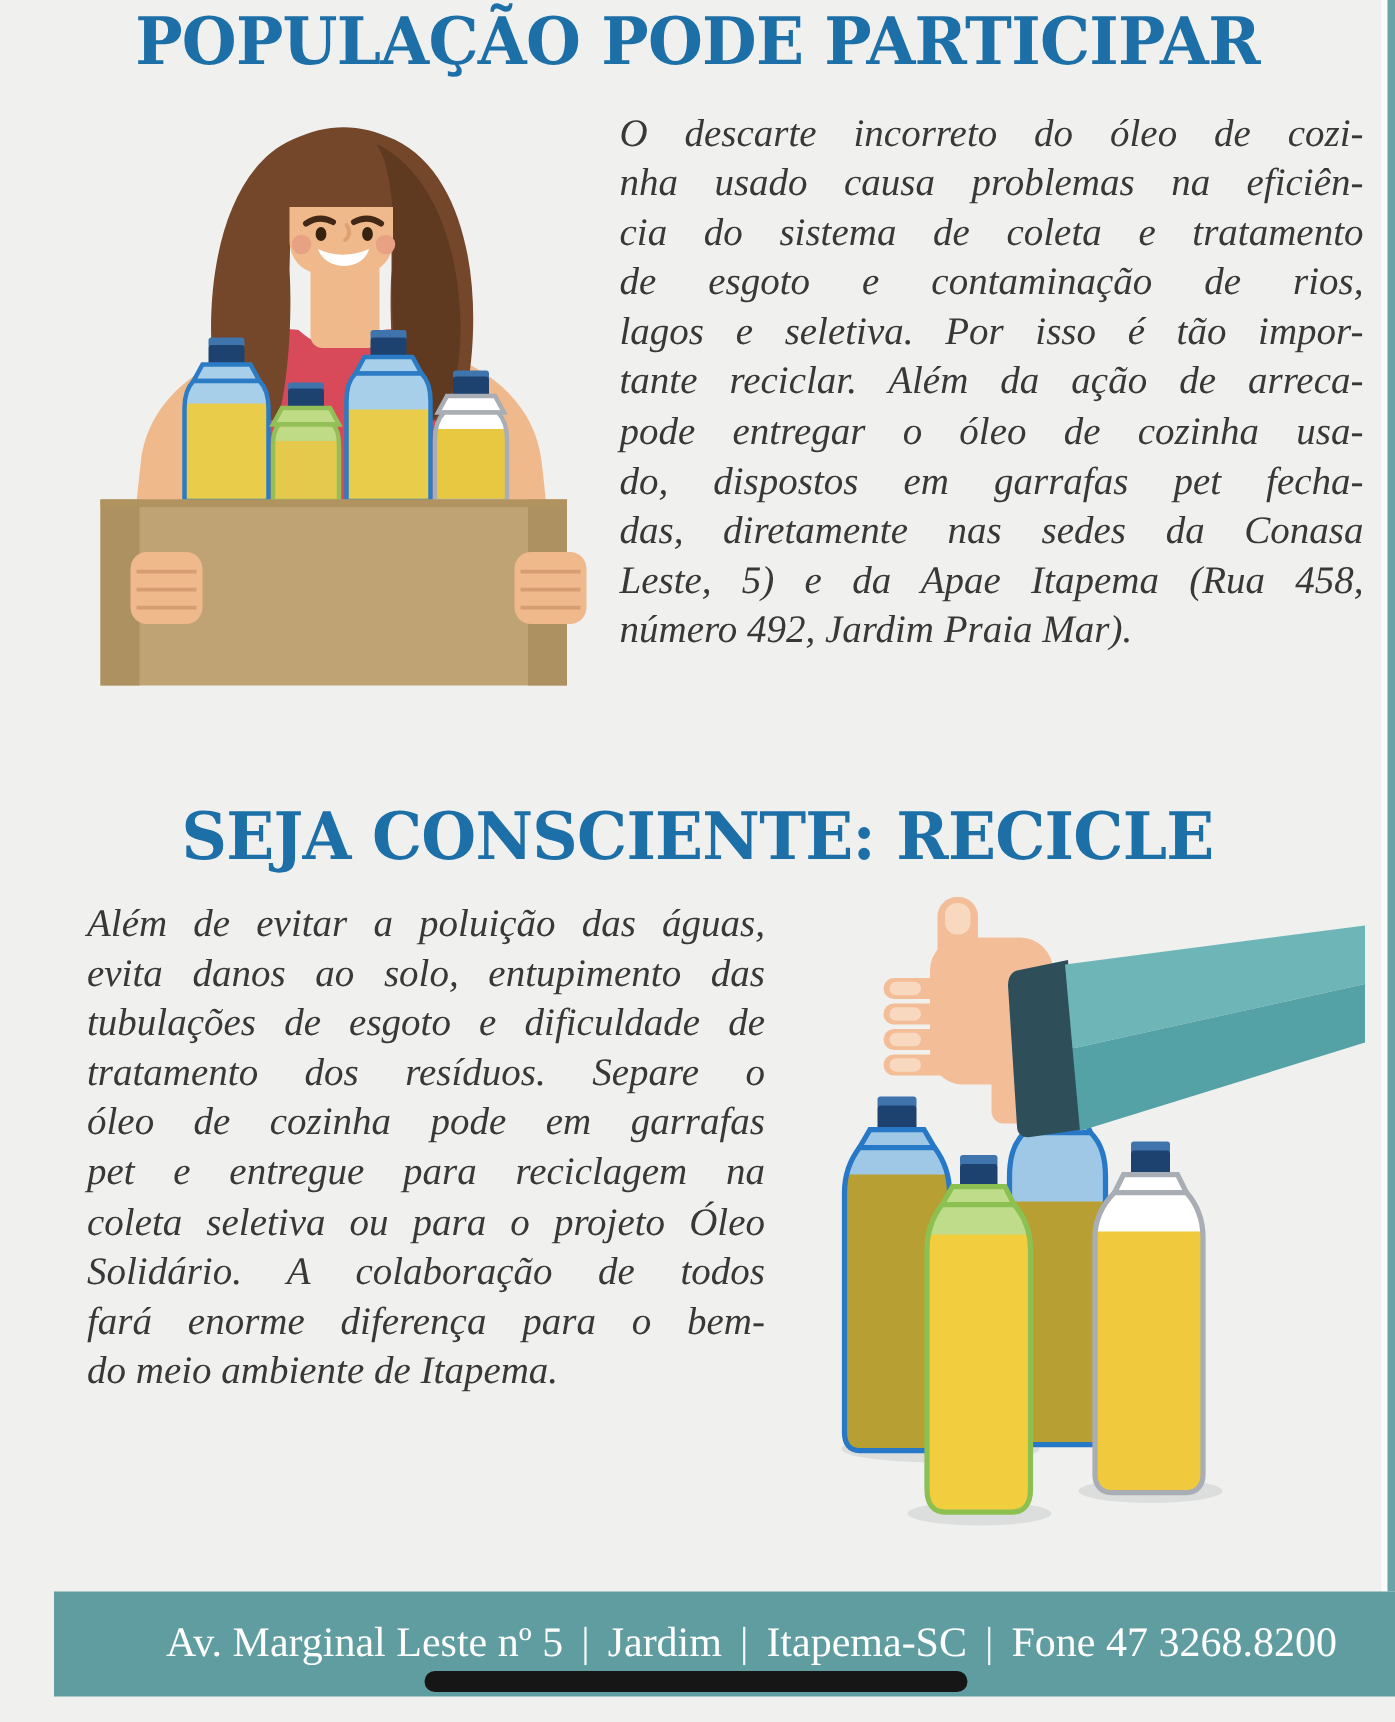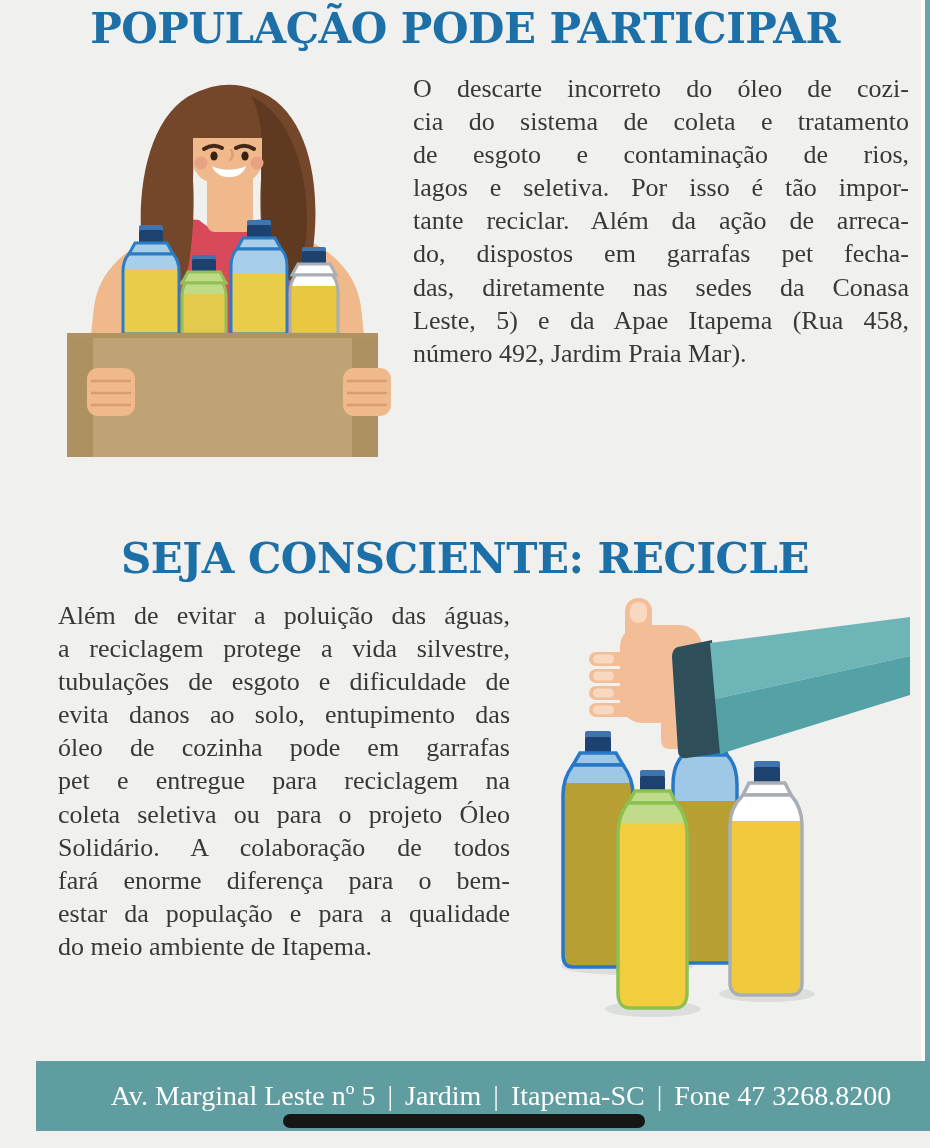--- a/index.html
+++ b/index.html
@@ -23,21 +23,21 @@
     letter-spacing:-0.5px;
     color:var(--accent_blue,#1d6fa7);
     transform:scaleY(1.04);
   }
   .headline.h1{top:6px;}
   .headline.h2{top:536px;}
 
   .para{
     position:absolute;
     color:var(--text_color,#383838);
-    font-size:26px;line-height:33.1px;
+    font-size:26px;line-height:33.1px;font-style:italic;
   }
   .para .ln{white-space:nowrap;}
   .para .jl{white-space:normal;text-align:justify;text-align-last:justify;}
   .p1{left:413px;top:72px;width:496px;}
   .p2{left:58px;top:599px;width:452px;}
 
   .illus{position:absolute;}
   .illus1{left:55px;top:82px;width:345px;height:408px;}
   .illus2{left:535px;top:593px;width:395px;height:445px;}
 
@@ -142,43 +142,44 @@
     <g>
       <rect x="32" y="286" width="48" height="48" rx="11" fill="#efb98c"></rect>
       <path d="M36,299 H76 M36,311 H76 M36,323 H76" stroke="#d79d72" stroke-width="2.5"></path>
       <rect x="288" y="286" width="48" height="48" rx="11" fill="#efb98c"></rect>
       <path d="M292,299 H332 M292,311 H332 M292,323 H332" stroke="#d79d72" stroke-width="2.5"></path>
     </g>
   </svg>
 
   <div class="para p1">
     <div class="ln jl">O descarte incorreto do óleo de cozi-</div>
+    <div class="ln jl">nha usado causa problemas na eficiên-</div>
     <div class="ln jl">cia do sistema de coleta e tratamento</div>
     <div class="ln jl">de esgoto e contaminação de rios,</div>
     <div class="ln jl">lagos e seletiva. Por isso é tão impor-</div>
     <div class="ln jl">tante reciclar. Além da ação de arreca-</div>
+    <div class="ln jl">pode entregar o óleo de cozinha usa-</div>
     <div class="ln jl">do, dispostos em garrafas pet fecha-</div>
     <div class="ln jl">das, diretamente nas sedes da Conasa</div>
     <div class="ln jl">Leste, 5) e da Apae Itapema (Rua 458,</div>
     <div class="ln">número 492, Jardim Praia Mar).</div>
   </div>
 
   <h1 class="headline h2">SEJA CONSCIENTE: RECICLE</h1>
 
   <div class="para p2">
     <div class="ln jl">Além de evitar a poluição das águas,</div>
-    <div class="ln jl">a reciclagem protege a vida silvestre,</div>
+    <div class="ln jl">evita danos ao solo, entupimento das</div>
     <div class="ln jl">tubulações de esgoto e dificuldade de</div>
-    <div class="ln jl">evita danos ao solo, entupimento das</div>
+    <div class="ln jl">tratamento dos resíduos. Separe o</div>
     <div class="ln jl">óleo de cozinha pode em garrafas</div>
     <div class="ln jl">pet e entregue para reciclagem na</div>
     <div class="ln jl">coleta seletiva ou para o projeto Óleo</div>
     <div class="ln jl">Solidário. A colaboração de todos</div>
     <div class="ln jl">fará enorme diferença para o bem-</div>
-    <div class="ln jl">estar da população e para a qualidade</div>
     <div class="ln">do meio ambiente de Itapema.</div>
   </div>
 
   <svg class="illus illus2" viewBox="0 0 395 445" aria-hidden="true">
 
     <g>
       <ellipse cx="92" cy="373" rx="66" ry="9" fill="#dcdedd"></ellipse>
       <ellipse cx="232" cy="401" rx="48" ry="8" fill="#dcdedd"></ellipse>
       <ellipse cx="118" cy="416" rx="48" ry="8" fill="#dcdedd"></ellipse>
     </g>

